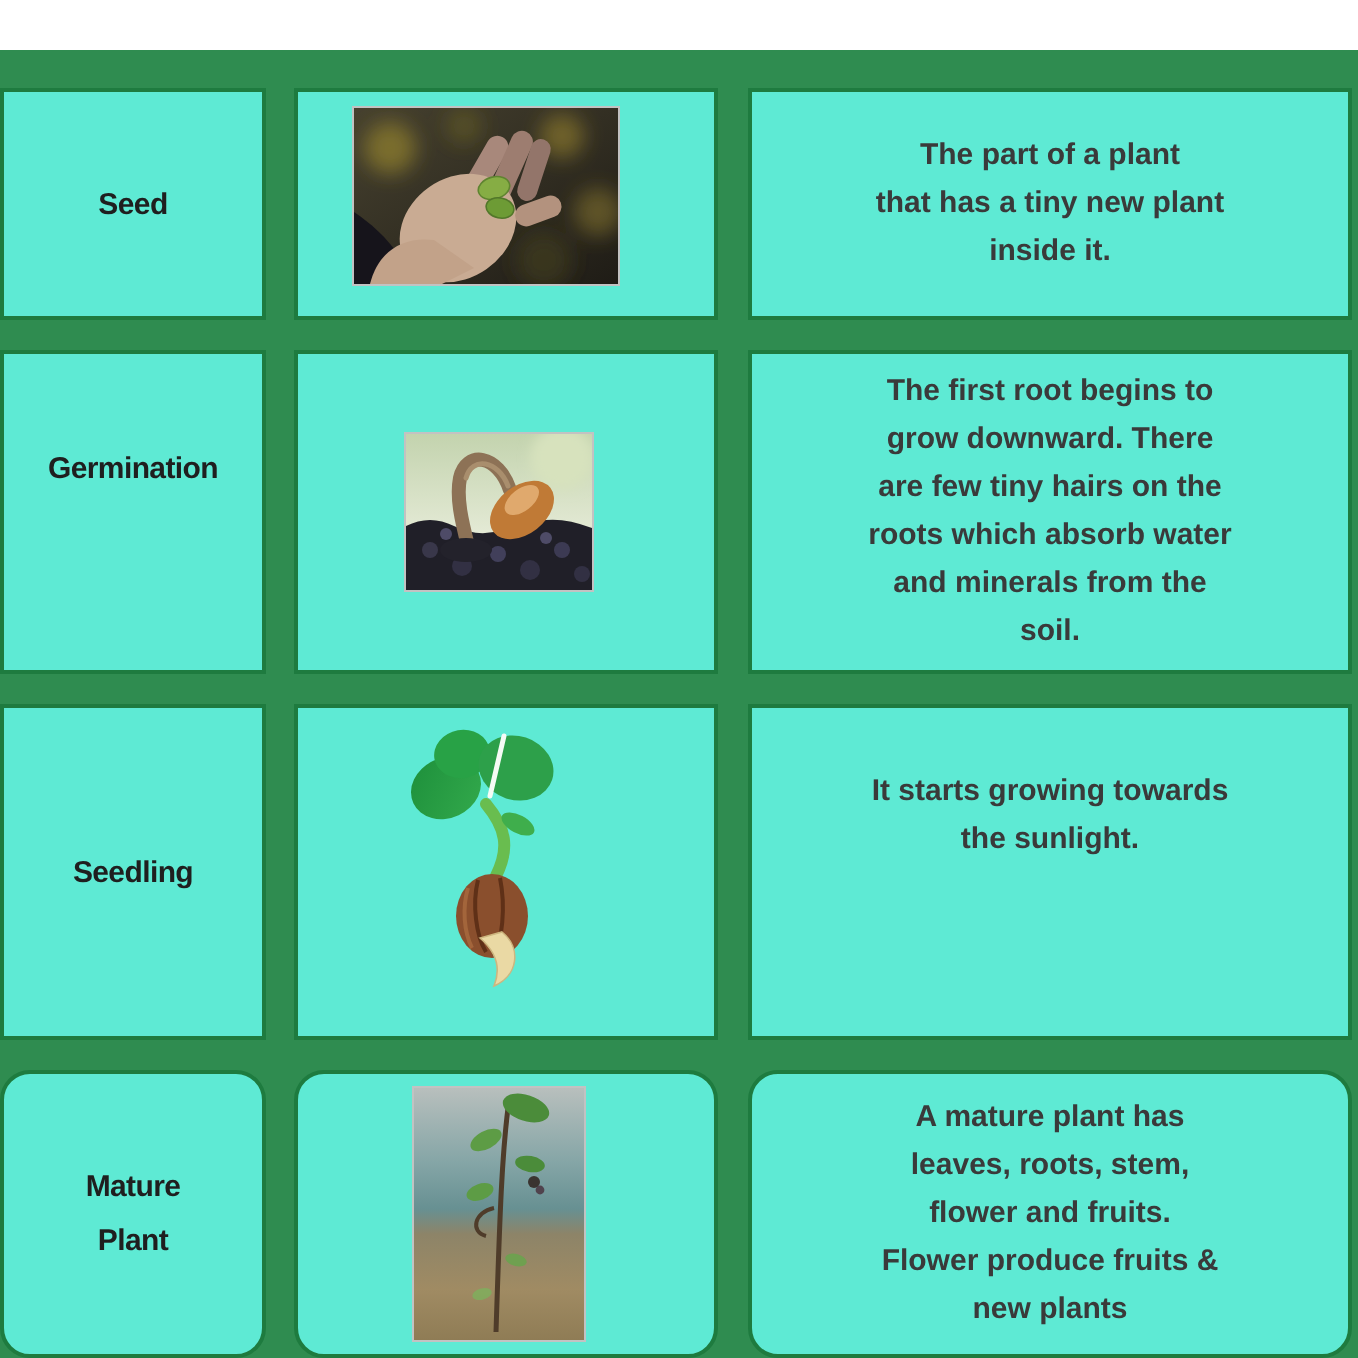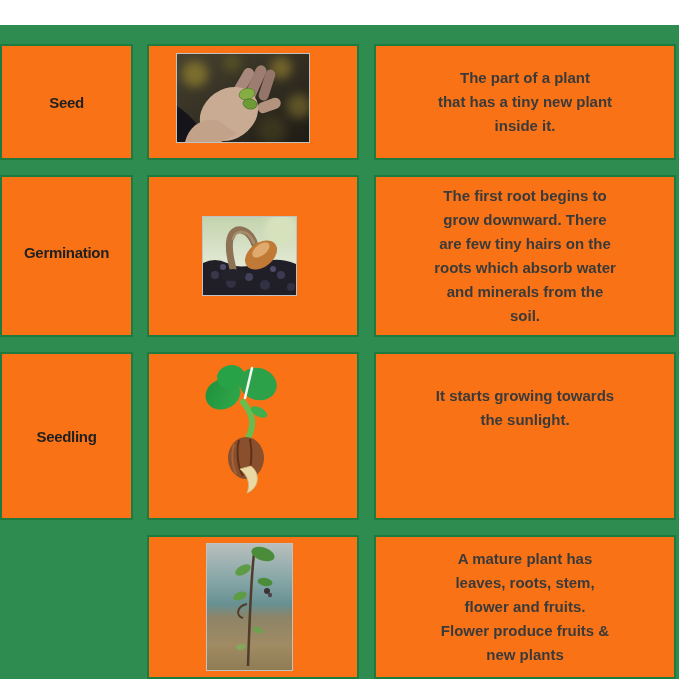--- a/index.html
+++ b/index.html
@@ -6,39 +6,39 @@
   .canvas{
     position:relative;width:679px;height:679px;overflow:hidden;
     background:#ffffff;
     font-family:"Liberation Sans","DejaVu Sans",sans-serif;
   }
   .grid-bg{
     position:absolute;left:0;top:25px;width:679px;height:654px;
     background:#2F8C50;
   }
   .cell{
-    position:absolute;background:#f97316;border:2px solid #1E7B3F;
+    position:absolute;background:#5eead4;border:2px solid #1E7B3F;
     box-sizing:border-box;display:flex;align-items:center;justify-content:center;
   }
   
   .c1{left:0;width:133px;}
   .c2{left:147px;width:212px;}
   .c3{left:374px;width:302px;}
   
   .r1{top:44px;height:116px;}
   .r2{top:175px;height:162px;}
   .r3{top:352px;height:168px;}
-  .r4{top:535px;height:144px;}
+  .r4{top:535px;height:144px;border-radius:15px;}
 
   .stage-label{
     white-space:pre-line;text-align:center;color:#1F1F1F;
     font-weight:bold;font-size:15px;line-height:27px;letter-spacing:-0.3px;
   }
   .r2.label-wrap{align-items:flex-start;}
-  .r2 .stage-label{padding-top:32px;margin-top:30px;}
+  .r2 .stage-label{padding-top:44px;}
   .desc{
     white-space:pre-line;text-align:center;color:#3A3A3A;
     font-weight:bold;font-size:15px;line-height:24px;
   }
   .r3.desc-wrap{align-items:flex-start;}
   .r3 .desc{padding-top:30px;}
   .photo{border:1px solid #C2C2C2;display:block;background:#fff;}
   .clipart{display:block;}
   .r3.image-wrap{align-items:flex-start;}
   .r3 .clipart{margin-top:8px;margin-left:-24px;}
@@ -160,20 +160,24 @@
       <path d="M49,77 C52,92 50,108 46,116" stroke="#5f3017" stroke-width="2" fill="none"></path>
       <path d="M33,82 C30,92 31,104 35,112" stroke="#a96a3f" stroke-width="2" fill="none" opacity="0.8"></path>
       <path d="M50,104 C60,112 58,126 46,131 C50,121 46,113 39,107 Z" fill="#ead9a4" stroke="#cdb67f" stroke-width="0.8"></path>
     </svg>
   </div>
   <div class="cell c3 r3 desc-wrap">
     <div class="desc">It starts growing towards
 the sunlight.</div>
   </div>
 
+  <div class="cell c1 r4 label-wrap">
+    <div class="stage-label">Mature
+Plant</div>
+  </div>
   <div class="cell c2 r4 image-wrap">
     <svg class="photo" width="85" height="126" viewBox="0 0 85 126">
       <defs>
         <linearGradient id="bg4" x1="0" y1="0" x2="0" y2="1">
           <stop offset="0" stop-color="#b8bfbd"></stop>
           <stop offset="0.3" stop-color="#84a5a6"></stop>
           <stop offset="0.48" stop-color="#679092"></stop>
           <stop offset="0.58" stop-color="#8d8468"></stop>
           <stop offset="0.8" stop-color="#a08b63"></stop>
           <stop offset="1" stop-color="#8f7c55"></stop>

